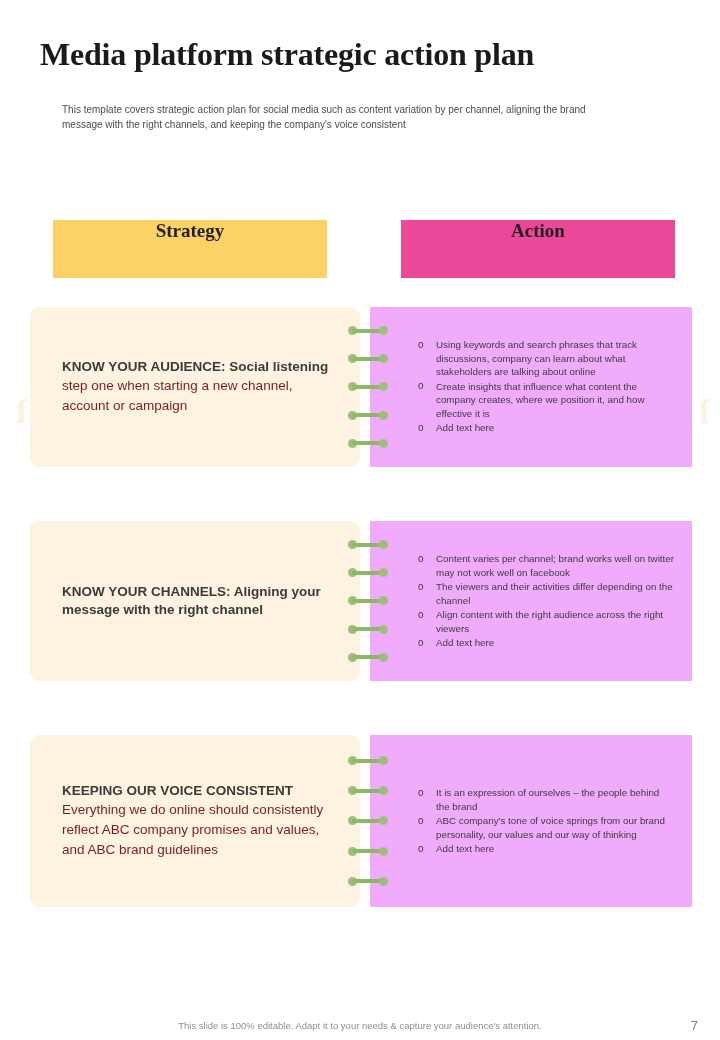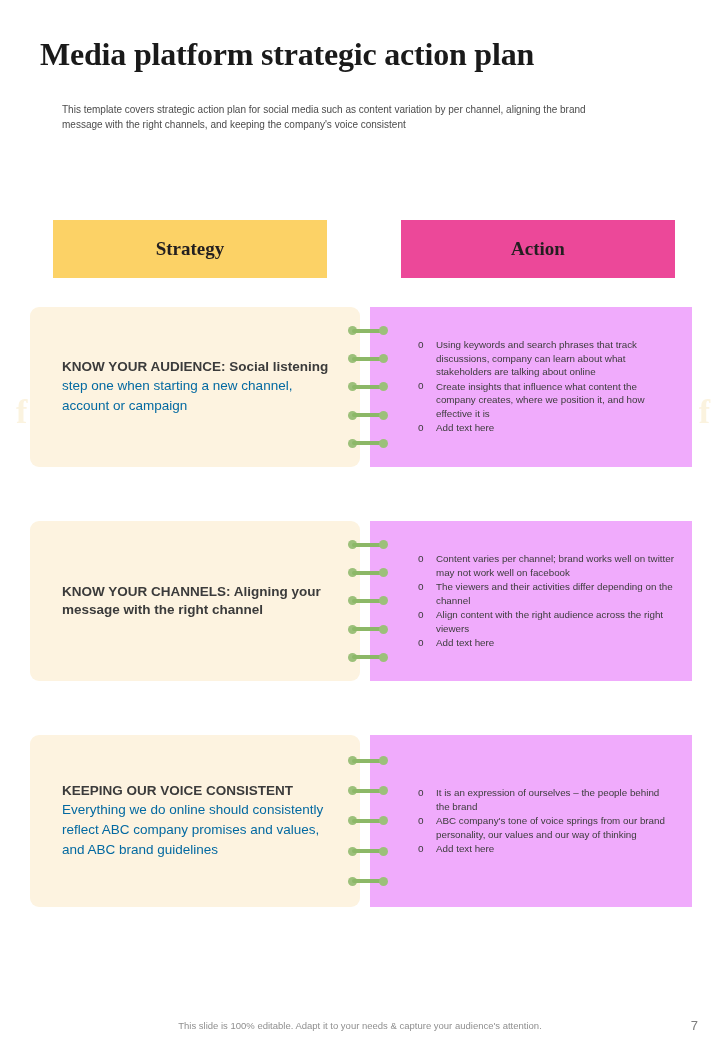--- a/index.html
+++ b/index.html
@@ -55,21 +55,21 @@
     color: #4b4b4b;
     margin-left: 24px;
   }
 
   
   .col-head {
     position: absolute;
     top: 220px;
     height: 58px;
     display: flex;
-    align-items: center;
+    align-items: flex-start;
     justify-content: center;
     font-family: "Liberation Serif", serif;
     font-weight: bold;
     font-size: 19px;
     color: #231f20;
   }
   .col-head.strategy {
     left: 53px;
     width: 274px;
     background: #fcd266;
@@ -115,21 +115,21 @@
     box-sizing: border-box;
   }
   .strat-title {
     font-size: 13.5px;
     font-weight: bold;
     color: #3b3b3b;
     line-height: 18px;
   }
   .strat-body {
     font-size: 13.5px;
-    color: #0369a1;
+    color: #7f1d1d;
     line-height: 20px;
   }
 
   
   .connectors {
     position: absolute;
     left: 310px;
     top: 0;
     bottom: 0;
     width: 56px;

